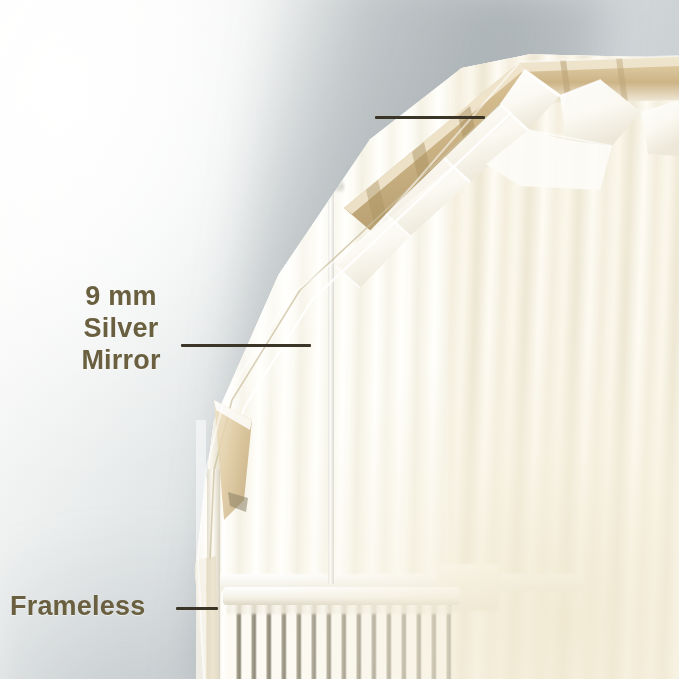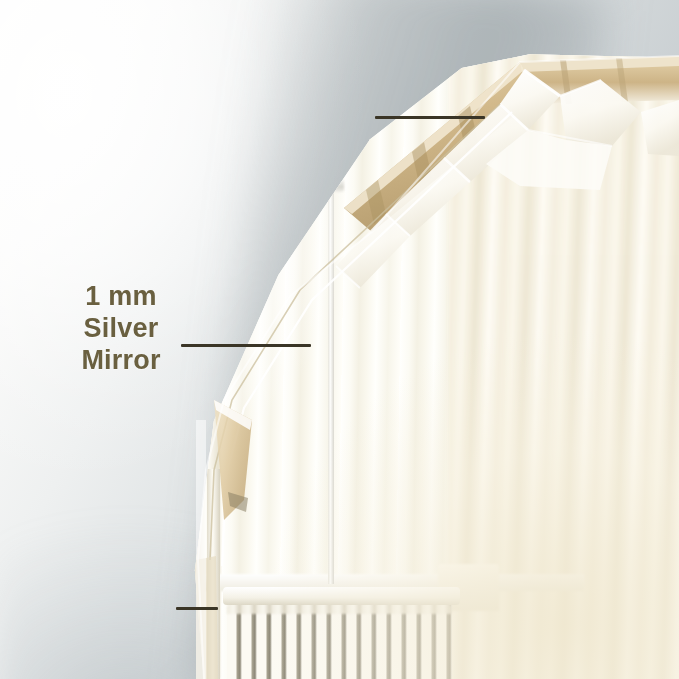--- a/index.html
+++ b/index.html
@@ -414,20 +414,21 @@
       <path d="M 228,492 L 248,498 L 246,512 L 230,506 Z" fill="#8a8064" opacity="0.55"></path>
       <path d="M 196,560 L 216,556 L 218,679 L 196,679 Z" fill="#e6dcc2" opacity="0.7"></path>
       <path d="M 196,420 L 206,420 L 206,679 L 196,679 Z" fill="#ffffff" opacity="0.55"></path>
     </g>
 
     <path d="M 204,679 L 198,560 L 206,470 L 224,400 L 290,296 L 372,232 L 520,62 L 679,56" stroke="#ffffff" stroke-width="2" fill="none" opacity="0.55"></path>
   </svg>
 
   <div class="leader" id="leader-scalloped"></div>
 
-  <div class="anno-label" id="label-mirror">1 mm
+  <div class="anno-label" id="label-mirror">9 mm
 Silver
 Mirror</div>
   <div class="leader" id="leader-mirror"></div>
 
+  <div class="anno-label" id="label-frameless">Frameless</div>
   <div class="leader" id="leader-frameless"></div>
 
 </div>
 
 </body></html>

